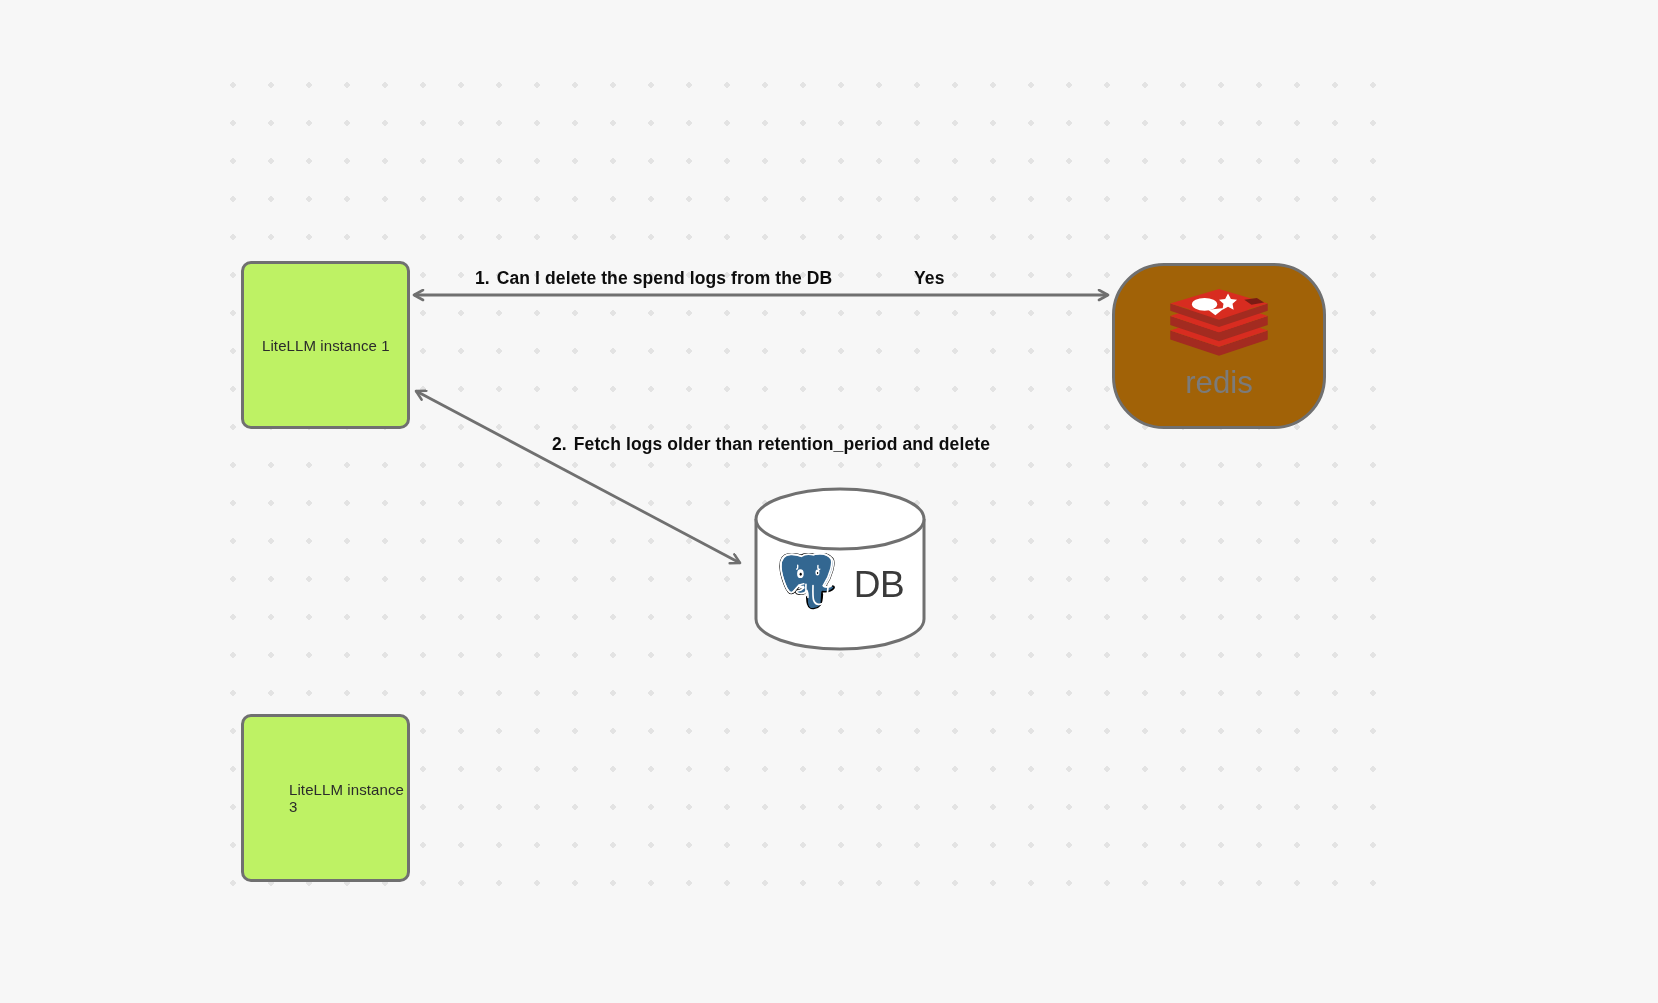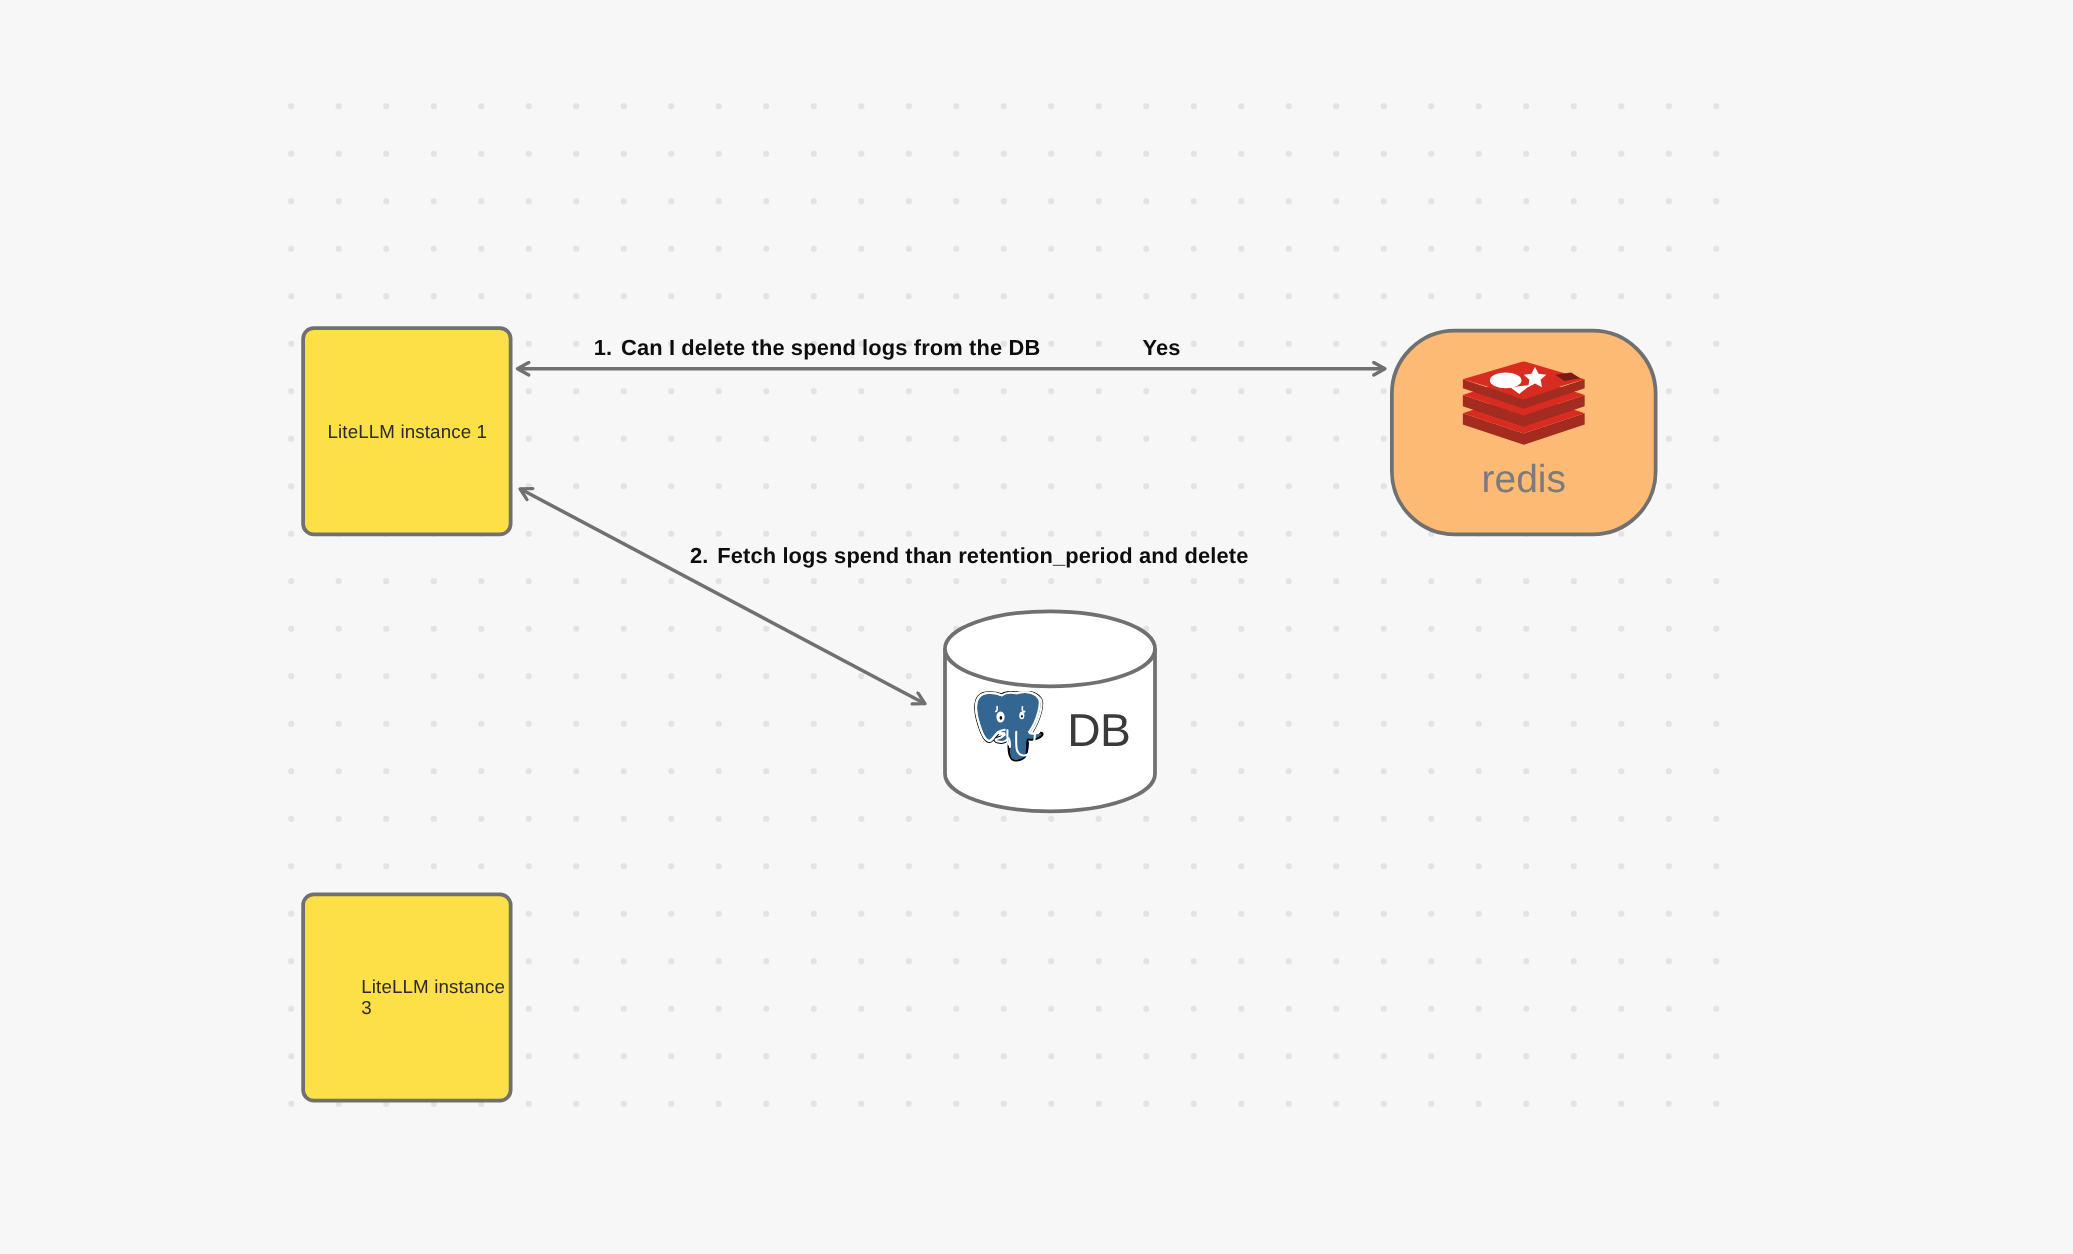--- a/index.html
+++ b/index.html
@@ -39,21 +39,21 @@
     position: absolute;
     left: 0; top: 0;
     width: 1658px;
     height: 1003px;
     pointer-events: none;
   }
 
   
   .node-box {
     position: absolute;
-    background: #fde047;
+    background: #bef264;
     border: 3px solid #707070;
     border-radius: 10px;
     display: flex;
     align-items: center;
     justify-content: flex-start;
   }
   .node-box .node-label {
     font-size: 15px;
     color: #2b2b2b;
     font-family: "Liberation Sans", sans-serif;
@@ -65,21 +65,21 @@
   #node-litellm-2 { left: 241px; top: 488px; width: 169px; height: 168px; }
   #node-litellm-3 { left: 241px; top: 714px; width: 169px; height: 168px; padding-left: 27px; }
 
   
   #node-redis {
     position: absolute;
     left: 1112px;
     top: 263px;
     width: 214px;
     height: 166px;
-    background: #fdba74;
+    background: #a16207;
     border: 3px solid #707070;
     border-radius: 52px;
     display: flex;
     flex-direction: column;
     align-items: center;
     justify-content: center;
   }
   .redis-logo-wrap {
     width: 112px;
     height: 74px;
@@ -238,16 +238,16 @@
     </div>
   </div>
 
   <div class="edge-label" id="label-step-1">
     <span class="step-num">1.</span><span>Can I delete the spend logs from the DB</span>
   </div>
 
   <div class="edge-label" id="label-yes">Yes</div>
 
   <div class="edge-label" id="label-step-2">
-    <span class="step-num">2.</span><span>Fetch logs spend than retention_period and delete</span>
+    <span class="step-num">2.</span><span>Fetch logs older than retention_period and delete</span>
   </div>
 
 </div>
 
 </body></html>

